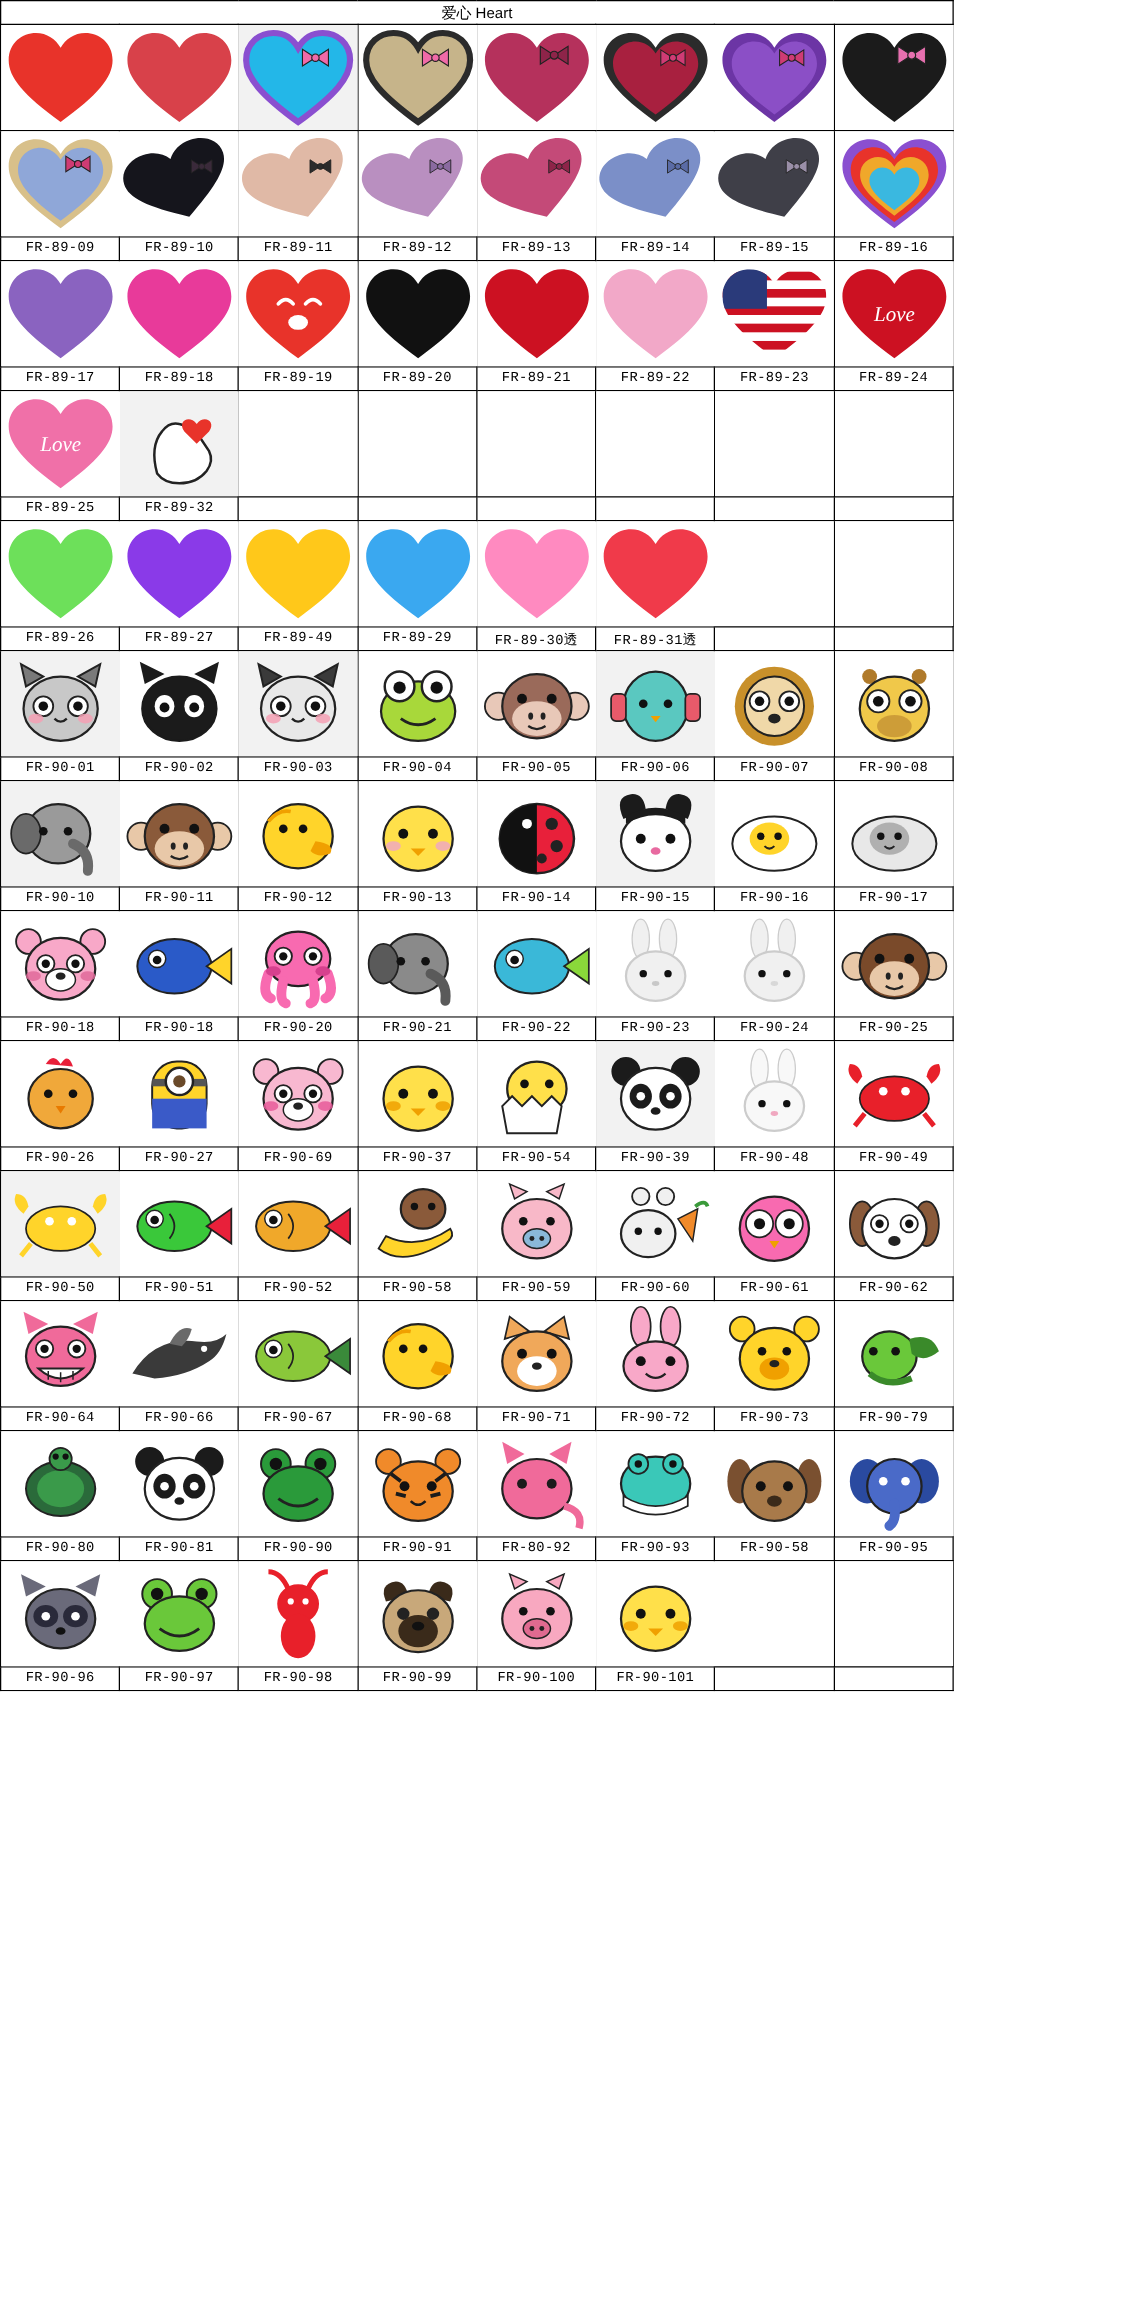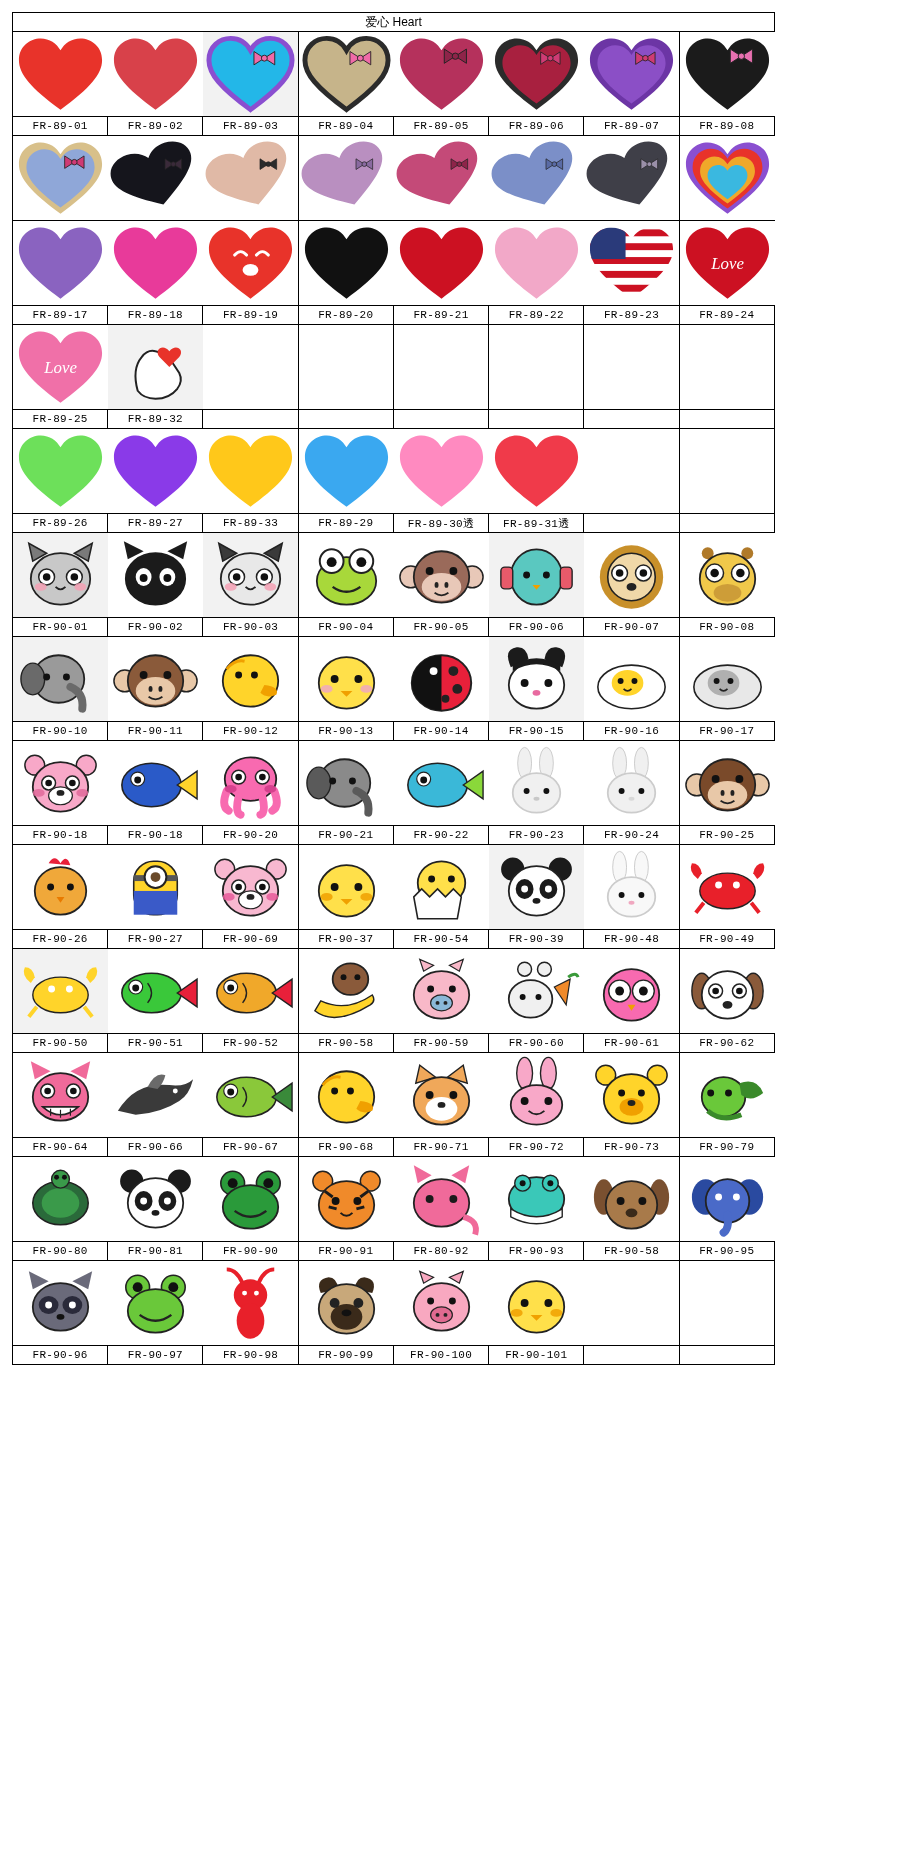--- a/index.html
+++ b/index.html
@@ -3,21 +3,21 @@
 <meta charset="utf-8">
 <style>
   html,body{margin:0;padding:0;background:#fff;}
   body{
     font-family:"Liberation Mono", monospace;
     width:901px;
     -webkit-font-smoothing:antialiased;
   }
   .catalog{
     width:763px;
-    margin:12px;
+    margin:0;
     border-collapse:collapse;
     table-layout:fixed;
   }
   .catalog td{
     border:1px solid #000;
     padding:0;
     vertical-align:middle;
     text-align:center;
   }
   .section-head{
@@ -158,30 +158,20 @@
               <g transform="translate(62,24) scale(0.8)">
                 <path d="M0 0 L-14 -9 L-14 9 Z" fill="#e870b0" stroke="#222" stroke-width="1.2"></path>
                 <path d="M0 0 L14 -9 L14 9 Z" fill="#e870b0" stroke="#222" stroke-width="1.2"></path>
                 <circle cx="0" cy="0" r="4" fill="#e870b0" stroke="#222" stroke-width="1.2"></circle>
               </g>
             </svg>
           </div>
         </td>
       </tr>
       <tr>
-        <td class="cell-lbl">FR-89-01</td>
-        <td class="cell-lbl">FR-89-02</td>
-        <td class="cell-lbl">FR-89-03</td>
-        <td class="cell-lbl">FR-89-04</td>
-        <td class="cell-lbl">FR-89-05</td>
-        <td class="cell-lbl">FR-89-06</td>
-        <td class="cell-lbl">FR-89-07</td>
-        <td class="cell-lbl">FR-89-08</td>
-      </tr>
-      <tr>
         <td class="cell-img">
           <div class="art" style="background: rgb(255, 255, 255);">
             <svg width="95" height="84" viewBox="0 0 96 84">
               <path d="M48 78 C18 56 6 42 6 28 C6 14 17 6 28 6 C37 6 44 11 48 18 C52 11 59 6 68 6 C79 6 90 14 90 28 C90 42 78 56 48 78 Z" fill="#d8c08a"></path>
               <g transform="translate(48,44) scale(0.82) translate(-48,-44)">
                 <path d="M48 78 C18 56 6 42 6 28 C6 14 17 6 28 6 C37 6 44 11 48 18 C52 11 59 6 68 6 C79 6 90 14 90 28 C90 42 78 56 48 78 Z" fill="#8fa7d8"></path>
               </g>
               <g transform="translate(62,26) scale(0.7)">
                 <path d="M0 0 L-14 -9 L-14 9 Z" fill="#cf3b74" stroke="#222" stroke-width="1.2"></path>
                 <path d="M0 0 L14 -9 L14 9 Z" fill="#cf3b74" stroke="#222" stroke-width="1.2"></path>
@@ -283,20 +273,30 @@
               </g>
               <g transform="translate(48,48) scale(0.66) translate(-48,-48)">
                 <path d="M48 78 C18 56 6 42 6 28 C6 14 17 6 28 6 C37 6 44 11 48 18 C52 11 59 6 68 6 C79 6 90 14 90 28 C90 42 78 56 48 78 Z" fill="#f0a82a"></path>
               </g>
               <g transform="translate(48,50) scale(0.48) translate(-48,-50)">
                 <path d="M48 78 C18 56 6 42 6 28 C6 14 17 6 28 6 C37 6 44 11 48 18 C52 11 59 6 68 6 C79 6 90 14 90 28 C90 42 78 56 48 78 Z" fill="#3ab8e0"></path>
               </g>
             </svg>
           </div>
         </td>
+      </tr>
+      <tr>
+        <td class="cell-lbl">FR-89-09</td>
+        <td class="cell-lbl">FR-89-10</td>
+        <td class="cell-lbl">FR-89-11</td>
+        <td class="cell-lbl">FR-89-12</td>
+        <td class="cell-lbl">FR-89-13</td>
+        <td class="cell-lbl">FR-89-14</td>
+        <td class="cell-lbl">FR-89-15</td>
+        <td class="cell-lbl">FR-89-16</td>
       </tr>
       <tr>
         <td class="cell-img">
           <div class="art" style="background: rgb(255, 255, 255);">
             <svg width="95" height="84" viewBox="0 0 96 84">
               <path d="M48 78 C18 56 6 42 6 28 C6 14 17 6 28 6 C37 6 44 11 48 18 C52 11 59 6 68 6 C79 6 90 14 90 28 C90 42 78 56 48 78 Z" fill="#8a63c0"></path>
             </svg>
           </div>
         </td>
         <td class="cell-img">
@@ -450,21 +450,21 @@
               <path d="M48 78 C18 56 6 42 6 28 C6 14 17 6 28 6 C37 6 44 11 48 18 C52 11 59 6 68 6 C79 6 90 14 90 28 C90 42 78 56 48 78 Z" fill="#f03a4a"></path>
             </svg>
           </div>
         </td>
         <td class="cell-img blank"></td>
         <td class="cell-img blank"></td>
       </tr>
       <tr>
         <td class="cell-lbl">FR-89-26</td>
         <td class="cell-lbl">FR-89-27</td>
-        <td class="cell-lbl">FR-89-33</td>
+        <td class="cell-lbl">FR-89-49</td>
         <td class="cell-lbl">FR-89-29</td>
         <td class="cell-lbl">FR-89-30透</td>
         <td class="cell-lbl">FR-89-31透</td>
         <td class="cell-lbl blank"></td>
         <td class="cell-lbl blank"></td>
       </tr>
       <tr>
         <td class="cell-img">
           <div class="art" style="background: rgb(242, 242, 242);">
             <svg width="95" height="84" viewBox="0 0 96 84">

